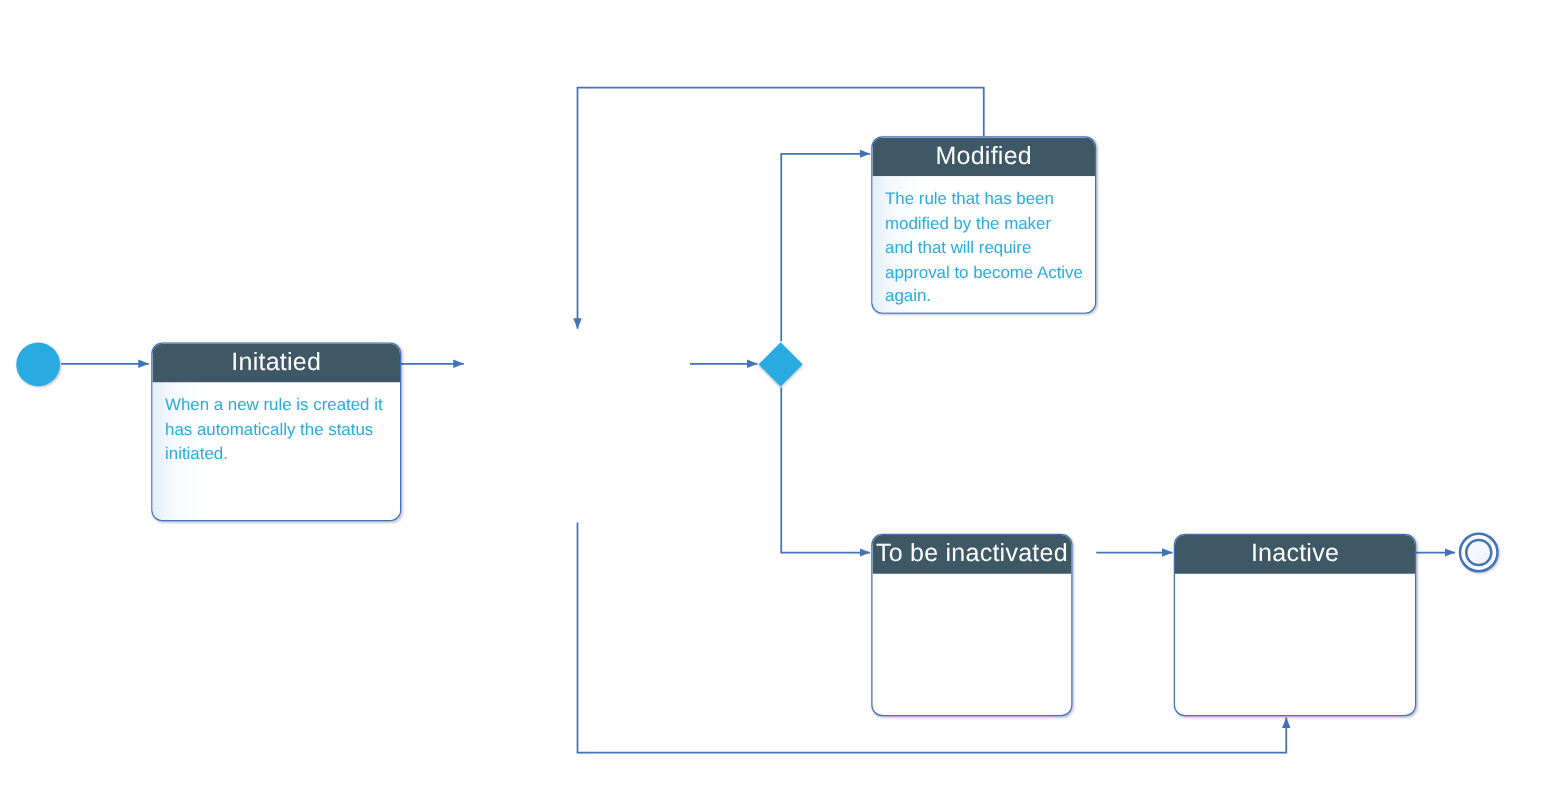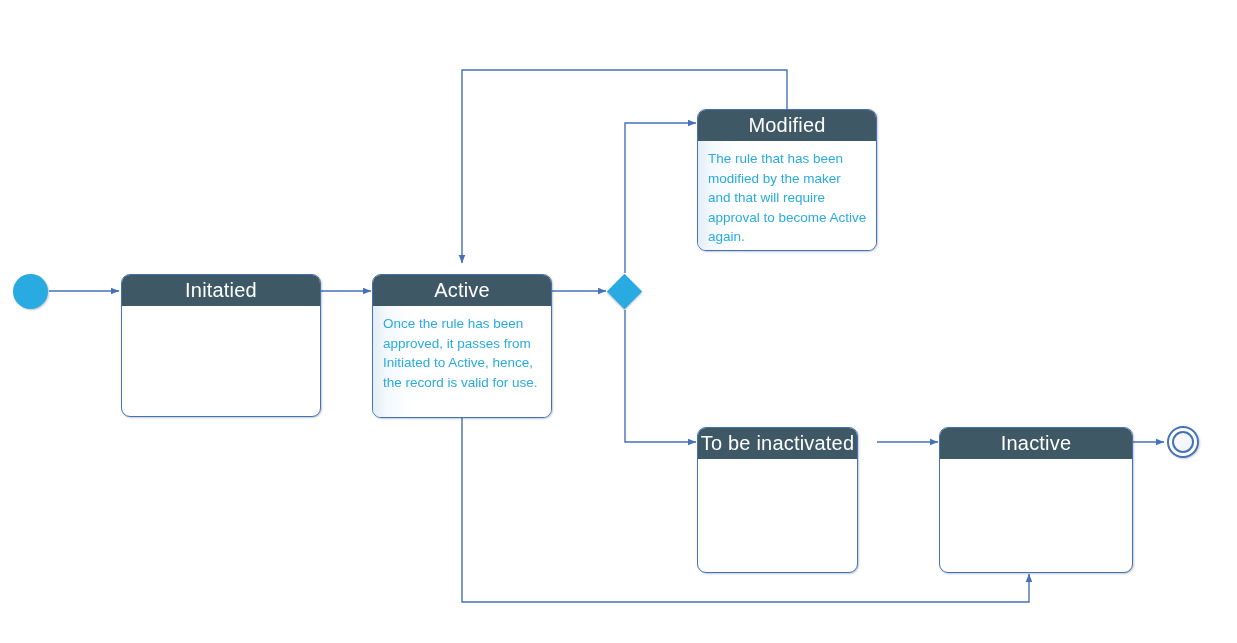--- a/index.html
+++ b/index.html
@@ -113,26 +113,23 @@
       <path d="M1119,442 L1164,442" marker-end="url(#arrowhead)"></path>
 
       <path d="M462,418 L462,602 L1029,602 L1029,574" marker-end="url(#arrowhead)"></path>
     </g>
   </svg>
 
   <div class="start-node" style="left:13px; top:274px; width:35px; height:35px;"></div>
 
   <div class="state-node" style="left:121px; top:274px; width:200px; height:143px;">
     <div class="state-header">Initatied</div>
+    <div class="state-body">When a new rule is created it has automatically the status initiated.</div>
   </div>
 
-  <div class="state-node" style="left:372px; top:274px; width:180px; height:144px;">
-    <div class="state-header">Active</div>
-    <div class="state-body">Once the rule has been approved, it passes from Initiated to Active, hence, the record is valid for use.</div>
-  </div>
 
   <div class="decision-node" style="left:612px; top:279px; width:25px; height:25px;"></div>
 
   <div class="state-node" style="left:697px; top:109px; width:180px; height:142px;">
     <div class="state-header">Modified</div>
     <div class="state-body">The rule that has been modified by the maker and that will require approval to become Active again.</div>
   </div>
 
   <div class="state-node" style="left:697px; top:427px; width:161px; height:146px;">
     <div class="state-header">To be inactivated</div>

